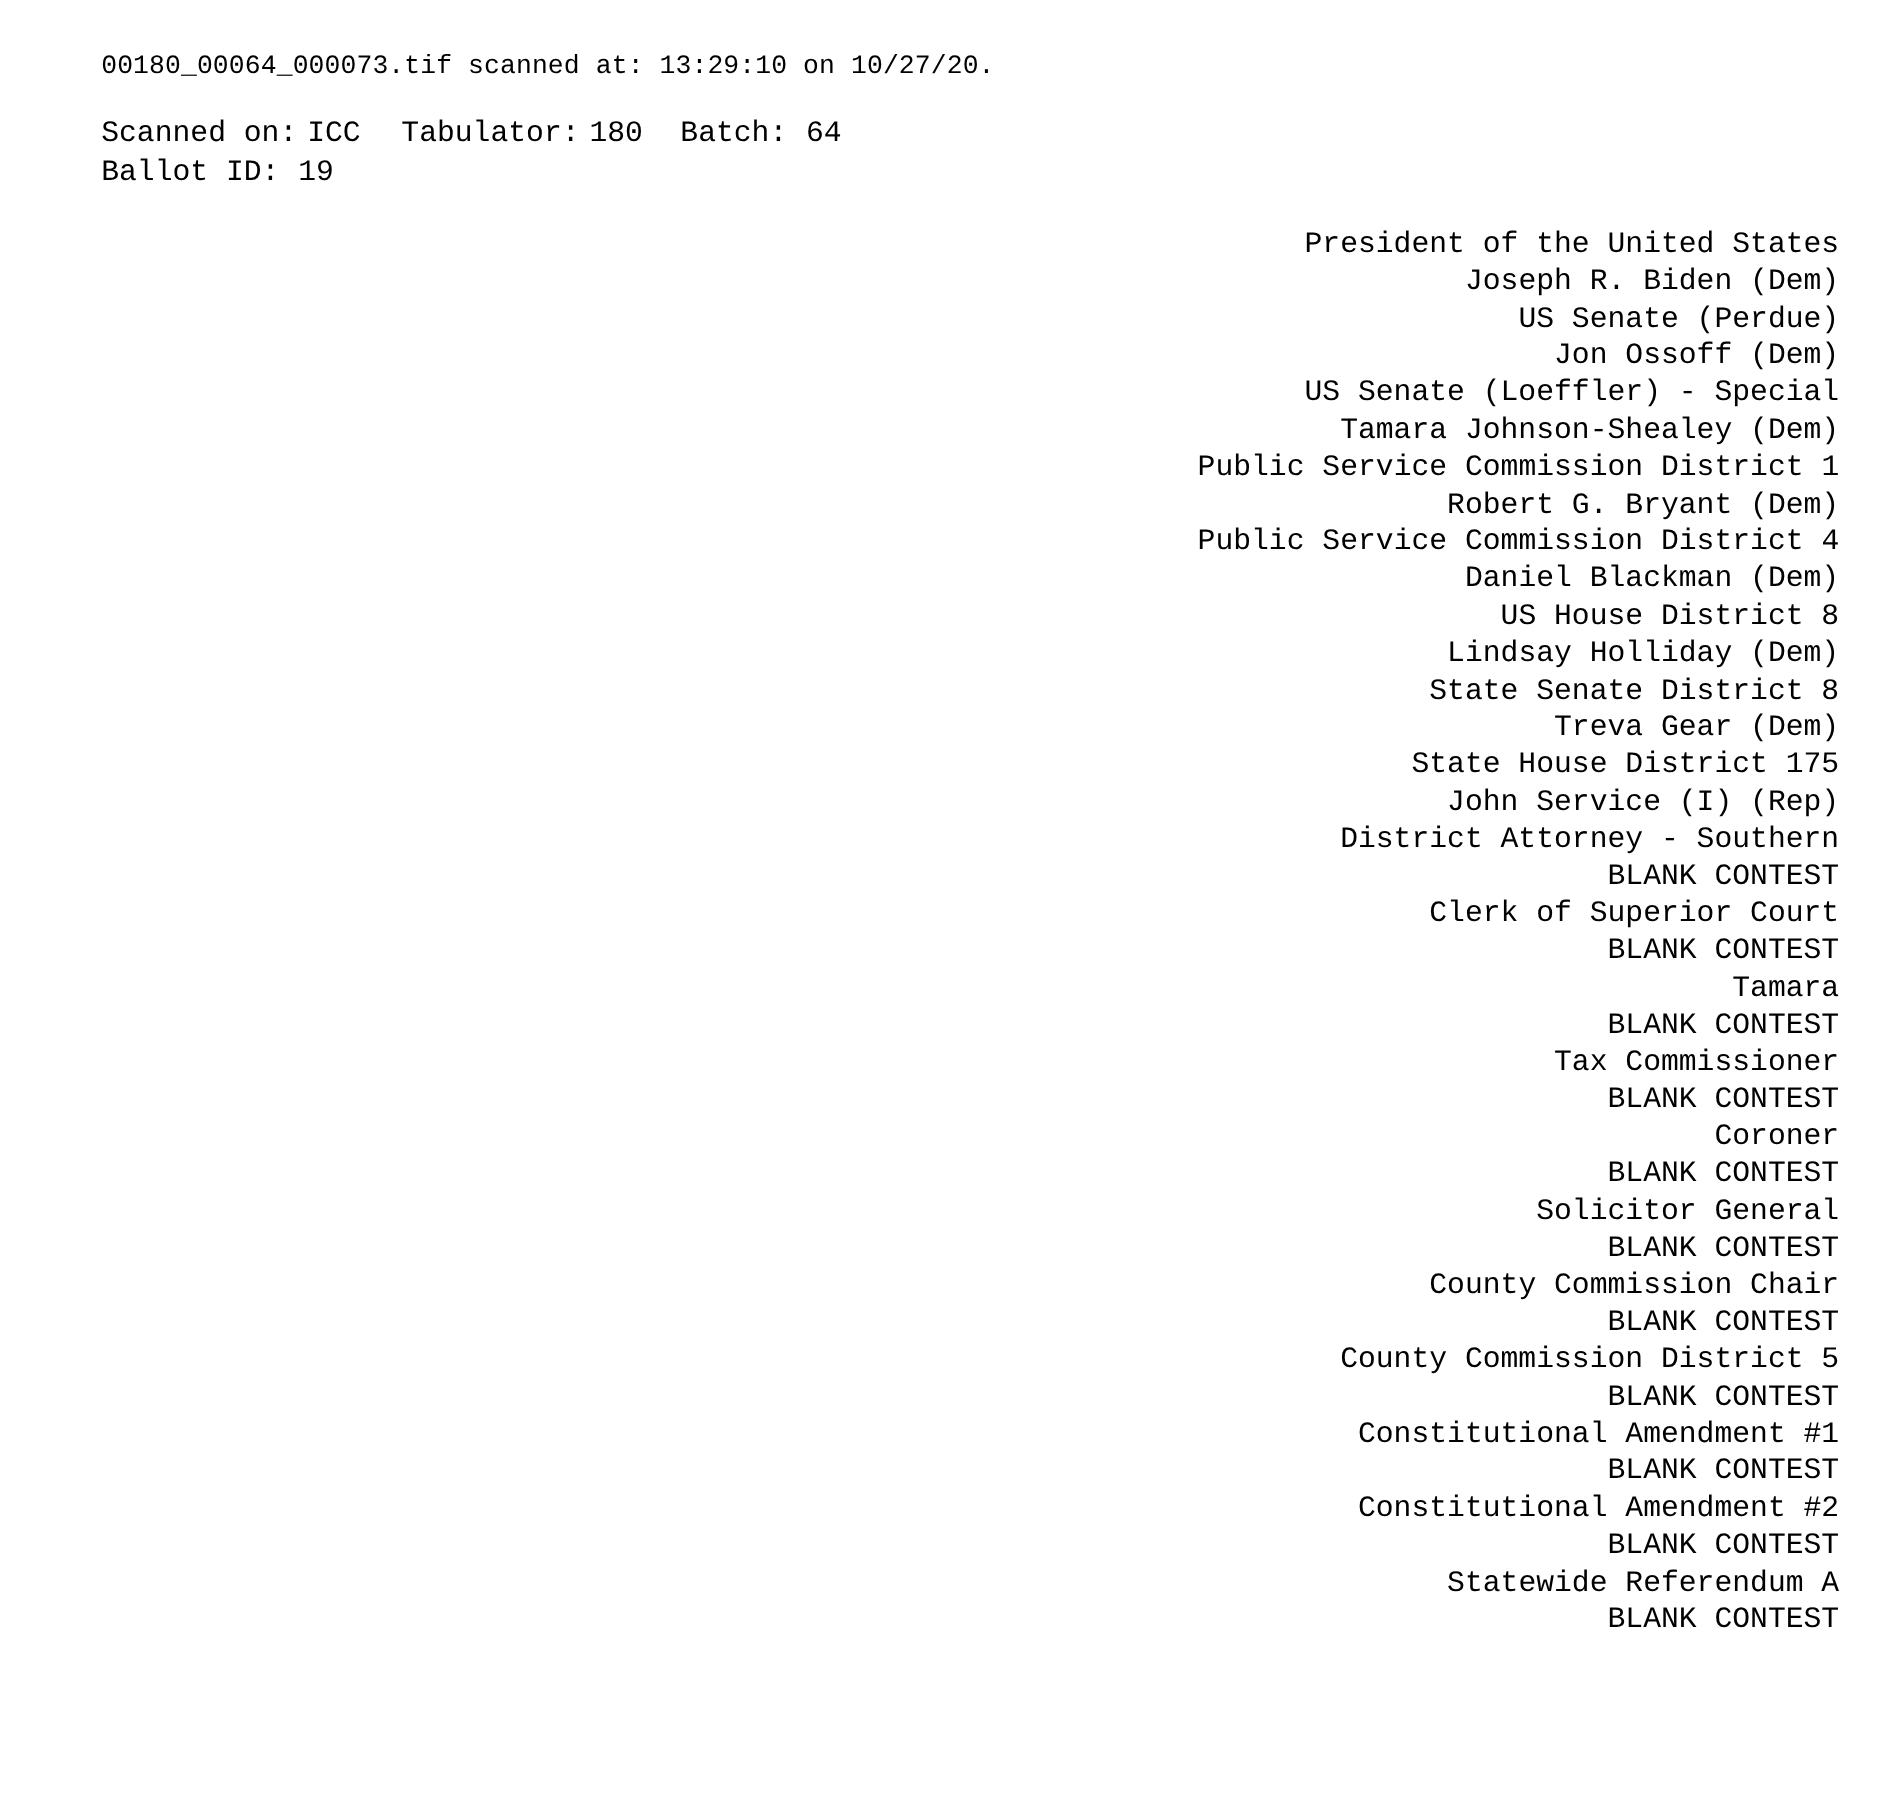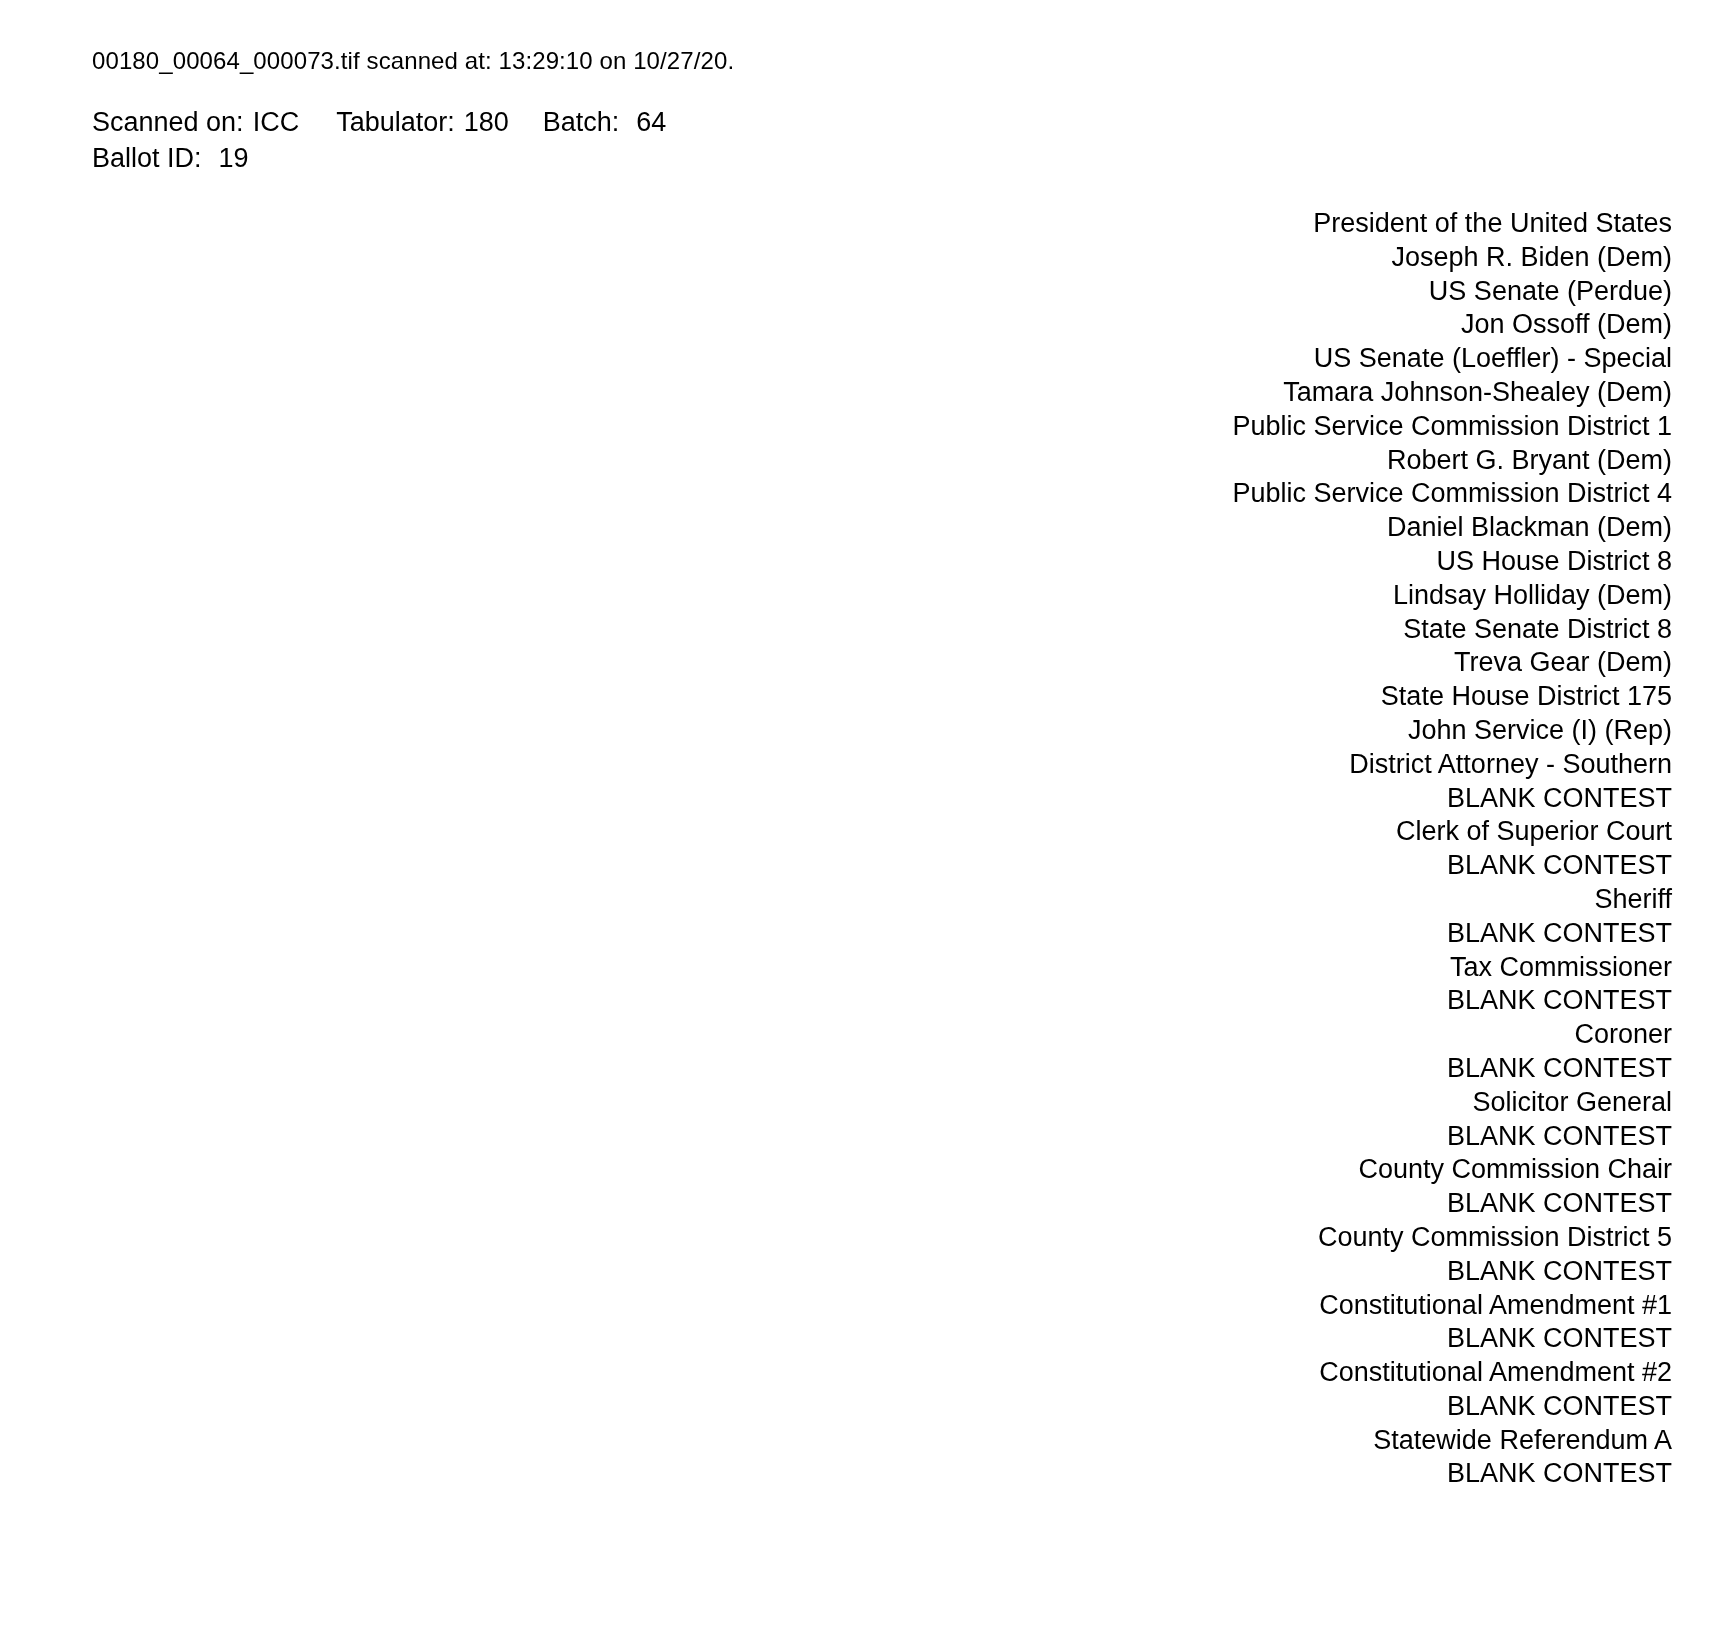--- a/index.html
+++ b/index.html
@@ -6,21 +6,21 @@
     margin: 0;
     padding: 0;
     background: #ffffff;
   }
   .page {
     position: relative;
     width: 1712px;
     height: 1648px;
     background: #ffffff;
     overflow: hidden;
-    font-family: Liberation Sans, sans-serif;
+    font-family: Liberation Mono, monospace;
     color: #000000;
   }
   .doc {
     position: absolute;
     left: 92px;
     top: 46px;
     right: 40px;
   }
   .file-line {
     font-size: 24px;
@@ -117,21 +117,21 @@
     <div class="contest-office">District Attorney - Southern</div>
     <div class="contest-selection">BLANK CONTEST</div>
   </div>
 
   <div class="contest">
     <div class="contest-office">Clerk of Superior Court</div>
     <div class="contest-selection">BLANK CONTEST</div>
   </div>
 
   <div class="contest">
-    <div class="contest-office">Sheriff</div>
+    <div class="contest-office">Tamara</div>
     <div class="contest-selection">BLANK CONTEST</div>
   </div>
 
   <div class="contest">
     <div class="contest-office">Tax Commissioner</div>
     <div class="contest-selection">BLANK CONTEST</div>
   </div>
 
   <div class="contest">
     <div class="contest-office">Coroner</div>

